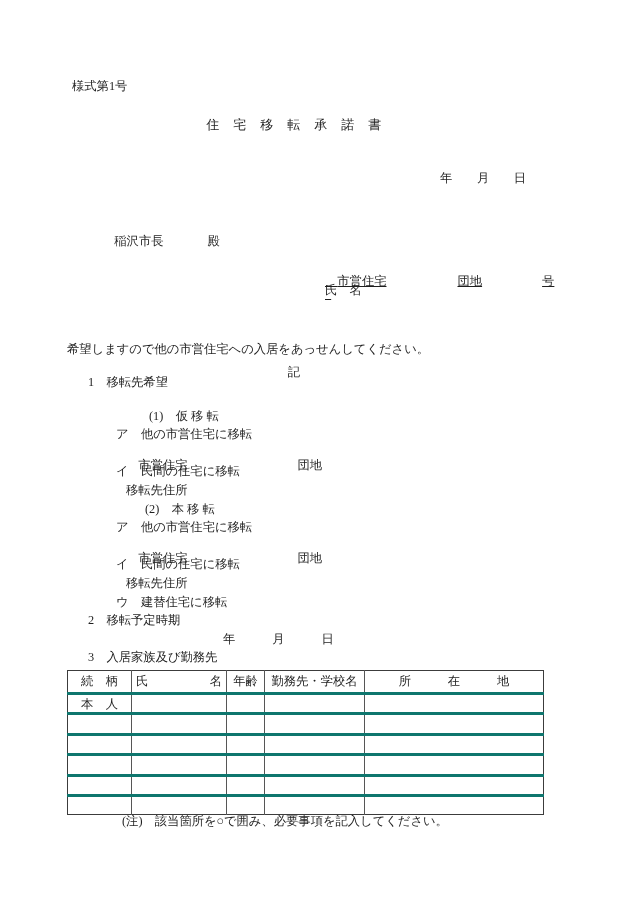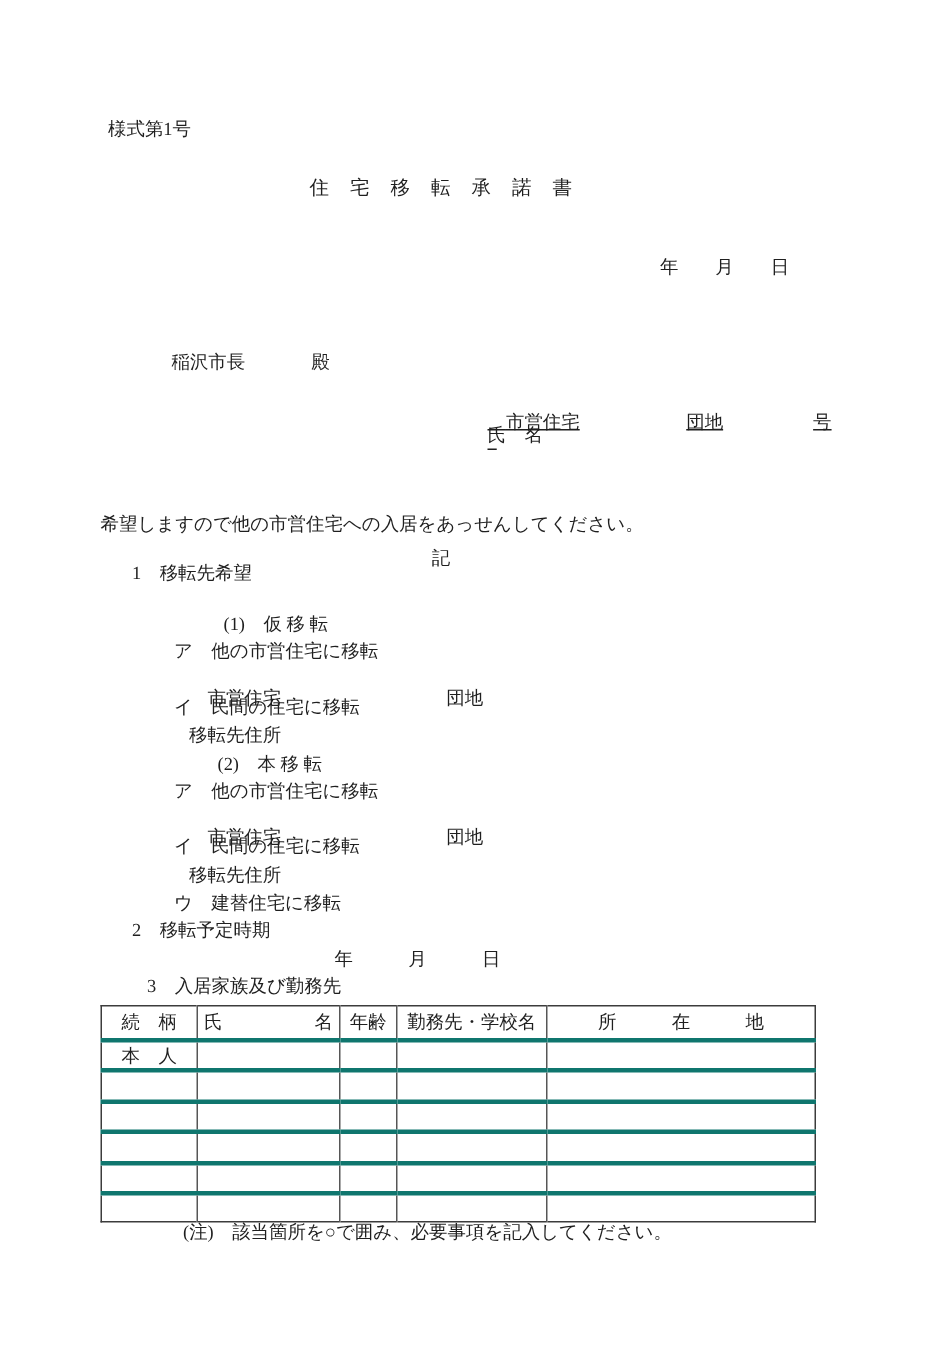--- a/index.html
+++ b/index.html
@@ -96,21 +96,21 @@
   <div class="abs" style="left:116px; top:558px;">イ　民間の住宅に移転</div>
 
   <div class="abs" style="left:126px; top:577px;">移転先住所</div>
 
   <div class="abs" style="left:116px; top:596px;">ウ　建替住宅に移転</div>
 
   <div class="abs" style="left:88px; top:614px;">2　移転予定時期</div>
 
   <div class="abs" style="left:223px; top:633px;">年　　　月　　　日</div>
 
-  <div class="abs" style="left:98px; top:651px;text-align:center;">3　入居家族及び勤務先</div>
+  <div class="abs" style="left:88px; top:651px;text-align:center;">3　入居家族及び勤務先</div>
 
   <table class="family-table">
     <colgroup>
       <col class="col-rel">
         <col class="col-name">
         <col class="col-age">
         <col class="col-work">
         <col class="col-loc">
     </colgroup>
     <tbody>

